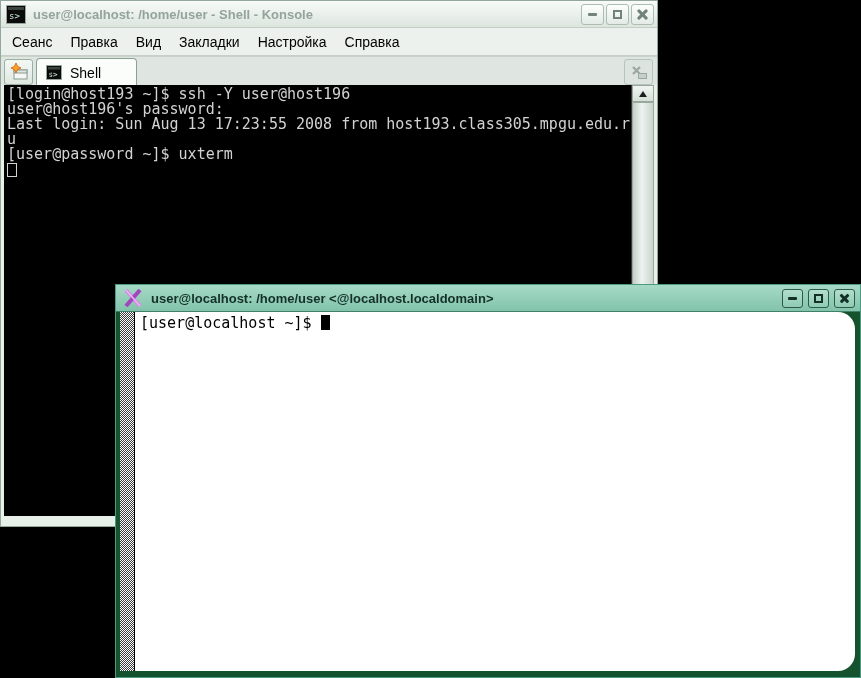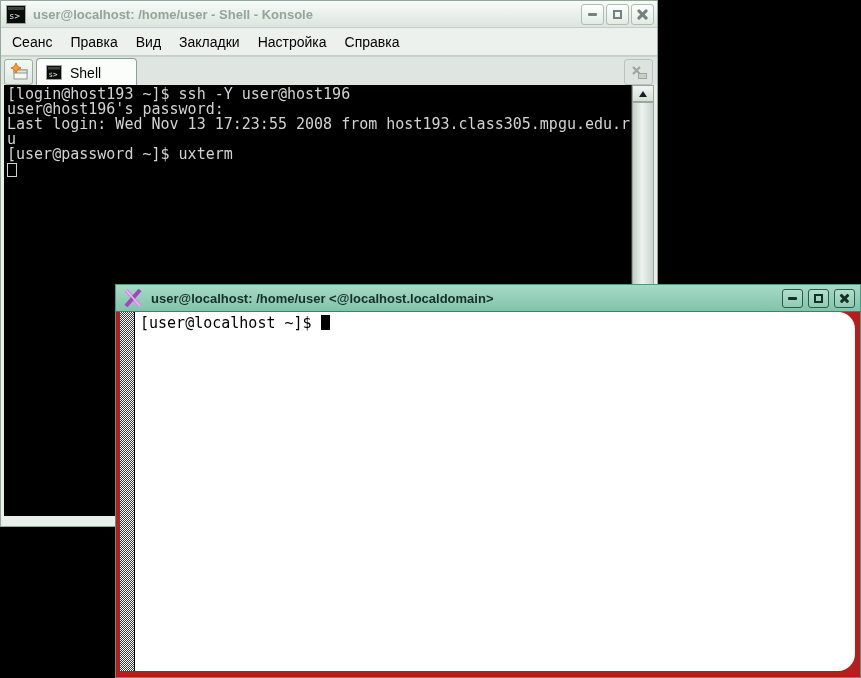--- a/index.html
+++ b/index.html
@@ -103,21 +103,21 @@
   }
   .k-scroll-thumb {
     position:absolute; top:17px; left:0; right:0; bottom:0;
     background:linear-gradient(90deg,#c3cfc6,#eef3ef 45%,#c9d4cb);
     border:1px solid #9aa89e; box-sizing:border-box;
   }
 
   
   .xterm {
     position:absolute; left:115px; top:284px; width:746px; height:394px;
-    background:#b91c1c; border:1px solid #4c9a81; box-sizing:border-box;
+    background:#14532d; border:1px solid #4c9a81; box-sizing:border-box;
   }
   .x-titlebar {
     position:absolute; left:0; top:0; right:0; height:27px;
     background:linear-gradient(#a6dac6,#82c3ab);
     border-bottom:1px solid #417f68;
     display:flex; align-items:center; padding:0 5px; box-sizing:border-box;
   }
   .x-logo { width:20px; height:18px; margin:0 8px 0 2px; flex:0 0 auto; }
   .x-title { flex:1; font-weight:bold; font-size:13px; color:#143028; white-space:nowrap; overflow:hidden; }
   .x-btn {
@@ -202,21 +202,21 @@
           <path d="M3 2 L10 9 M10 2 L3 9" stroke="#9aa89e" stroke-width="2.2"></path>
           <rect x="8.5" y="8.5" width="8" height="5" fill="#c6d0c8" stroke="#9aa89e"></rect>
         </svg>
       </div>
     </div>
 
     <div class="k-termwrap">
       <div class="k-screen">
         <div class="tline">[login@host193 ~]$ ssh -Y user@host196</div>
         <div class="tline">user@host196's password:</div>
-        <div class="tline">Last login: Wed Nov 13 17:23:55 2008 from host193.class305.mpgu.edu.r</div>
+        <div class="tline">Last login: Sun Aug 13 17:23:55 2008 from host193.class305.mpgu.edu.r</div>
         <div class="tline">u</div>
         <div class="tline">[user@password ~]$ uxterm</div>
         <div class="tline"><span class="k-cursor-hollow"></span></div>
       </div>
       <div class="k-scroll">
         <div class="k-scroll-up">
           <span class="k-arrow-up"></span>
         </div>
         <div class="k-scroll-thumb"></div>
       </div>

